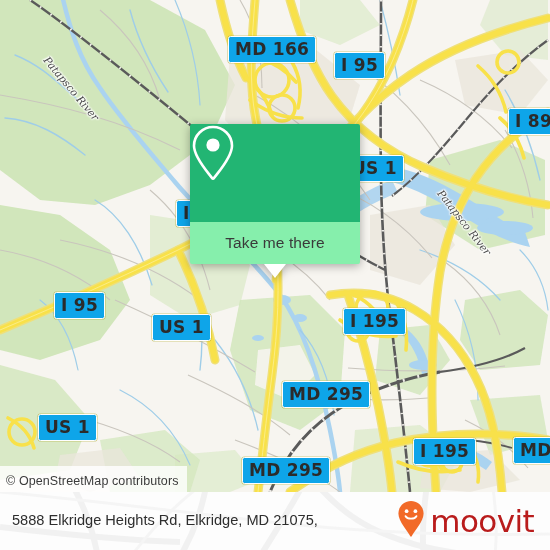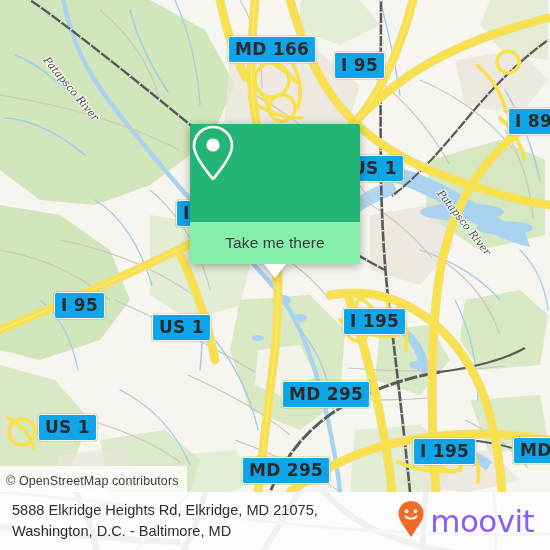--- a/index.html
+++ b/index.html
@@ -95,21 +95,21 @@
     display:flex;align-items:center;justify-content:space-between;
     padding:0 16px 0 12px;box-sizing:border-box;
   }
   .addr{
     font-size:14.6px;line-height:1.45;color:#2e2e2e;
     max-width:390px;
   }
   .addr .l2{display:block;}
   .brand{display:flex;align-items:center;gap:4px;}
   .brand-word{
-    font-size:31px;color:#8b5cf6;letter-spacing:-.6px;
+    font-size:31px;color:#b91c1c;letter-spacing:-.6px;
     font-family:"DejaVu Sans", sans-serif;line-height:1;
     margin-left:1px;
   }
 </style>
 </head>
 <body>
 
 <div id="root">
 
   <div class="map">
@@ -329,21 +329,20 @@
       <g fill="none" stroke="#eeeeee" stroke-width="3">
         <path d="M0,20 C90,28 180,40 270,50 C360,60 450,64 550,62"></path>
         <path d="M120,100 C140,70 165,42 195,18"></path>
         <path d="M490,-10 C495,30 500,65 492,100"></path>
       </g>
     </svg>
 
     <div class="footer-inner">
       <div class="addr">
         <span class="l1">5888 Elkridge Heights Rd, Elkridge, MD 21075,</span>
-        <span class="l2">Washington, D.C. - Baltimore, MD</span>
       </div>
 
       <div class="brand">
         <span>
           <svg width="28" height="38" viewBox="0 0 28 38" aria-hidden="true">
             <path d="M14 1 C7 1 1.4 6.6 1.4 13.6 C1.4 21.6 11 31.4 13.3 36.3 C13.6 36.9 14.4 36.9 14.7 36.3 C17 31.4 26.6 21.6 26.6 13.6 C26.6 6.6 21 1 14 1 Z" fill="#f26a28"></path>
             <circle cx="9.6" cy="11.2" r="1.85" fill="#ffffff"></circle>
             <circle cx="18.4" cy="11.2" r="1.85" fill="#ffffff"></circle>
             <path d="M8.6 16.2 C10.4 19.4 17.6 19.4 19.4 16.2" fill="none" stroke="#ffffff" stroke-width="1.9" stroke-linecap="round"></path>
           </svg>

